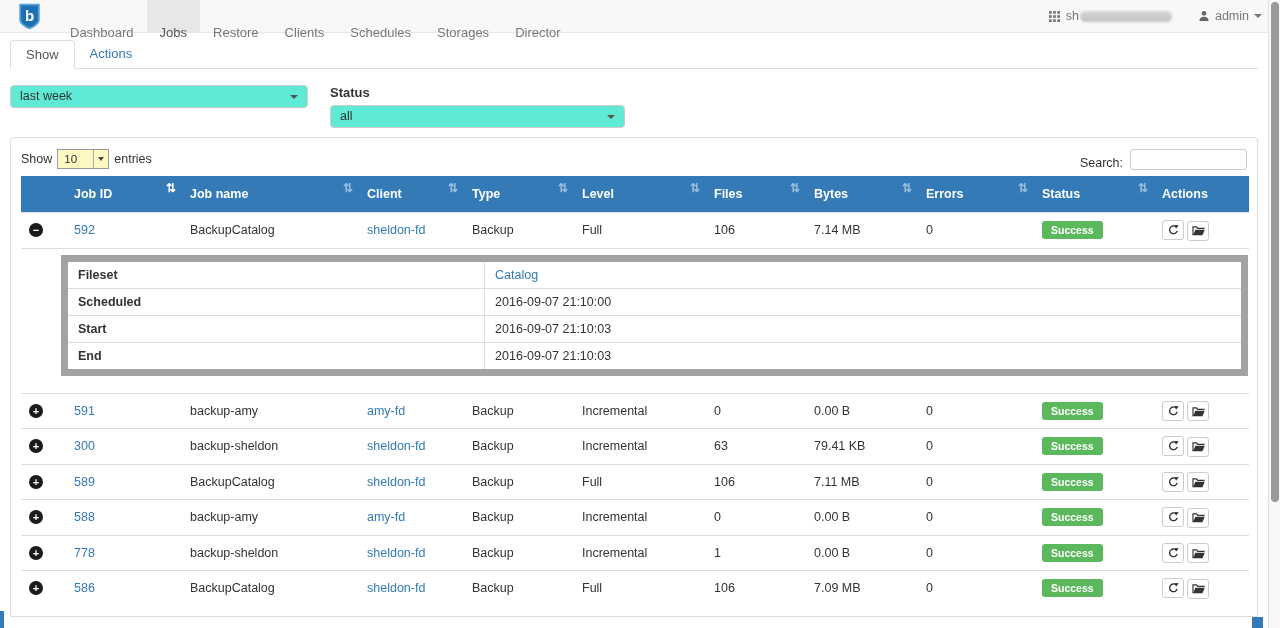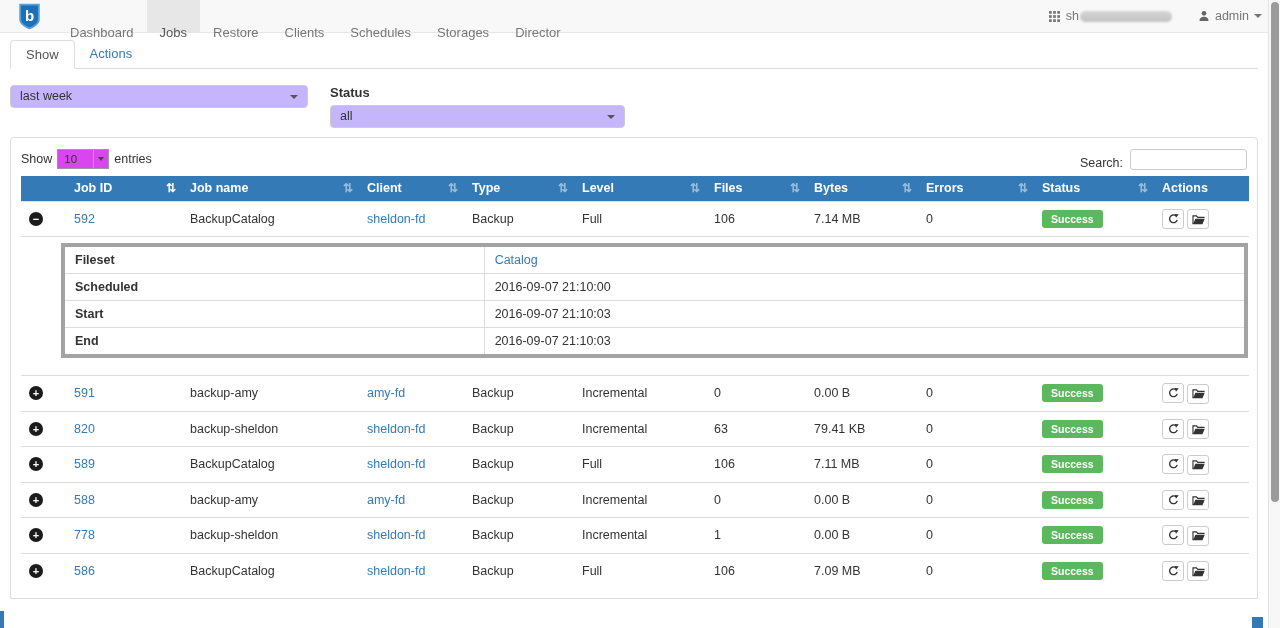--- a/index.html
+++ b/index.html
@@ -33,58 +33,58 @@
   .tabs-bar li { padding:6px 15px; font-size:13px; margin-bottom:-1px; cursor:pointer; color:var(--accent); }
   .tabs-bar li.active { background:#fff; border:1px solid #ddd; border-bottom:1px solid #fff;
     border-radius:4px 4px 0 0; color:#555; cursor:default; }
 
   
   .filters { margin:16px 22px 0 10px; display:flex; }
   .fcol1 { width:298px; margin-right:22px; }
   .fcol2 { width:295px; }
   .flabel { font-weight:bold; font-size:13px; margin-bottom:5px; }
   .fselect { position:relative; height:23px; border:1px solid #ccc; border-radius:4px;
-    background:#c4b5fd; line-height:21px; padding-left:9px; color:#333; cursor:pointer; }
+    background:#5eead4; line-height:21px; padding-left:9px; color:#333; cursor:pointer; }
   .fselect .caret { position:absolute; right:9px; top:9px; border-top-color:#555; }
 
   
   .panel { margin:9px 22px 0 10px; border:1px solid #ddd; border-radius:4px 4px 0 0; }
   .panel-head { background:#f5f5f5; border-bottom:1px solid #ddd; padding:6px 12px;
     font-size:13px; color:#333; border-radius:4px 4px 0 0; }
   .panel-body { padding:10px; }
 
   .controls { display:flex; align-items:center; height:22px; }
   .entries-select { display:inline-flex; align-items:center; border:1px solid #999;
-    background:#d946ef; height:20px; width:52px; margin:0 5px; cursor:pointer; }
+    background:#fef9c3; height:20px; width:52px; margin:0 5px; cursor:pointer; }
   .entries-select .val { flex:1; padding-left:6px; font-size:11.5px; }
   .entries-select .cbx { width:15px; align-self:stretch; border-left:1px solid #aaa;
     display:flex; align-items:center; justify-content:center; }
   .entries-select .cbx .caret { border-top-color:#444; border-left-width:3.5px; border-right-width:3.5px; border-top-width:4px; }
   .search-wrap { margin-left:auto; display:flex; align-items:flex-end; }
   .search-wrap input { width:117px; height:21px; margin-left:7px; border:1px solid #ccc;
     border-radius:3px; padding:0 6px; font-family:inherit; font-size:12.5px; outline:none; }
 
   
   table.jobs { border-collapse:collapse; table-layout:fixed; width:1228px; margin-top:6px; }
   table.jobs th { background:var(--table-header,#337ab7); color:#fff; font-size:12.5px; text-align:left;
-    padding:5px 8px; position:relative; font-weight:bold; height:25px; cursor:pointer; }
+    padding:11px 8px; position:relative; font-weight:bold; height:25px; cursor:pointer; }
   table.jobs th .sort { position:absolute; right:6px; top:5px; opacity:.5; font-size:12px; }
   table.jobs th .sort.on { opacity:1; }
   table.jobs td { padding:7px 8px; font-size:12.5px; border-top:1px solid #ddd; vertical-align:middle; }
   .c-exp { text-align:left; padding-left:8px; }
   .exp { display:inline-block; width:14px; height:14px; border-radius:50%; background:#1b1b1b;
     color:#fff; font-size:11px; line-height:14px; text-align:center; font-weight:bold; cursor:pointer; }
   .badge { display:inline-block; background:var(--success,#5cb85c); color:#fff; font-size:10.5px;
     font-weight:bold; padding:3px 9px; border-radius:3px; }
   .abtn { width:22px; height:20px; border:1px solid #ccc; border-radius:3px; background:#fff;
     display:inline-flex; align-items:center; justify-content:center; cursor:pointer; margin-right:3px; padding:0; }
 
   
   tr.detail-row > td { padding:6px 1px 17px 40px; }
-  table.dtable { border-collapse:collapse; width:100%; border:4px solid #a3a3a3; }
+  table.dtable { border-collapse:collapse; width:100%; border:7px solid #a3a3a3; }
   table.dtable td { border:1px solid #ddd; border-left:none; border-right:none; padding:6px 10px;
     font-size:12.5px; height:25px; }
   table.dtable td.dl { font-weight:bold; width:35.6%; border-right:1px solid #ddd; }
 
   
   .scrollbar { position:absolute; top:0; right:0; width:12px; height:628px;
     background:#f7f7f7; border-left:1px solid #e3e3e3; }
   .scrollbar .thumb { position:absolute; top:2px; left:1.5px; width:8px; height:500px;
     background:#9b9b9b; border-radius:4px; }
   .edge-strip-left { position:absolute; left:0; top:611px; width:4px; height:17px; background:var(--accent); }
@@ -270,21 +270,21 @@
                   <path d="M9.8 0.6 L15.6 1.2 L11.6 6 Z" fill="#333"></path>
                 </svg>
               </button><button class="abtn">
                 <svg width="13" height="11" viewBox="0 0 16 13">
                   <path fill="#333" d="M0.5 1.2 h5.4 l1.5 1.9 h8.1 v1.5 h-8.8 L5.2 2.8 H1.9 v8.4 L4.1 5.6 h11.6 L12.9 12.3 H0.5 Z"></path>
                 </svg>
               </button></td>
           </tr>
           <tr>
             <td class="c-exp"><span class="exp">+</span></td>
-            <td><a>820</a></td>
+            <td><a>300</a></td>
             <td>backup-sheldon</td>
             <td><a>sheldon-fd</a></td>
             <td>Backup</td>
             <td>Incremental</td>
             <td>63</td>
             <td>79.41 KB</td>
             <td>0</td>
             <td><span class="badge">Success</span></td>
             <td class="c-act"><button class="abtn">
                 <svg width="11" height="12" viewBox="0 0 16 16">

